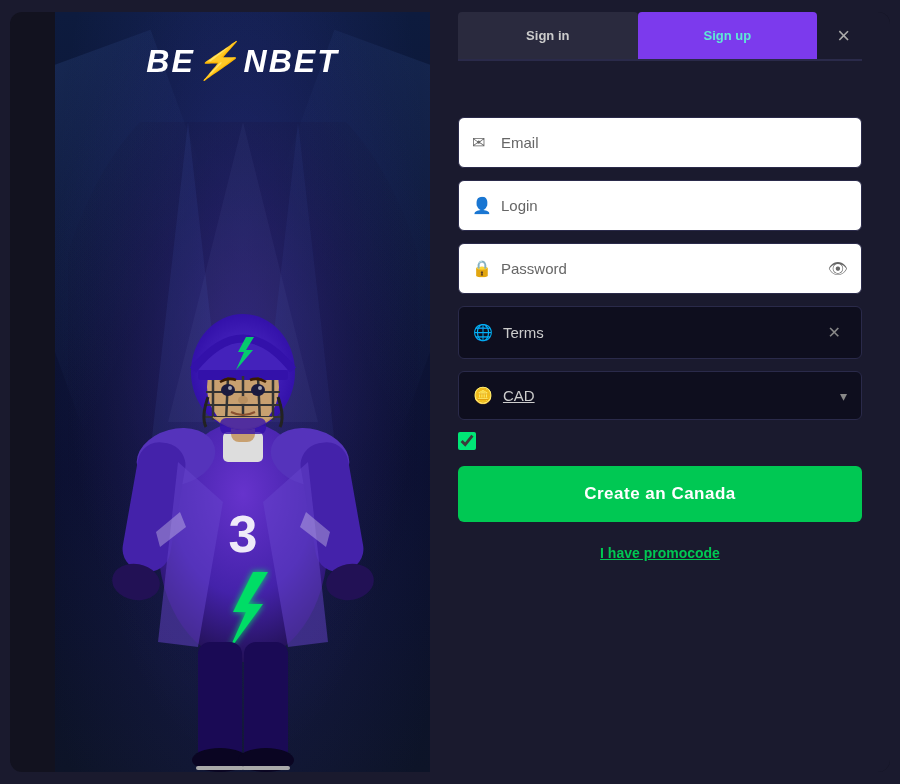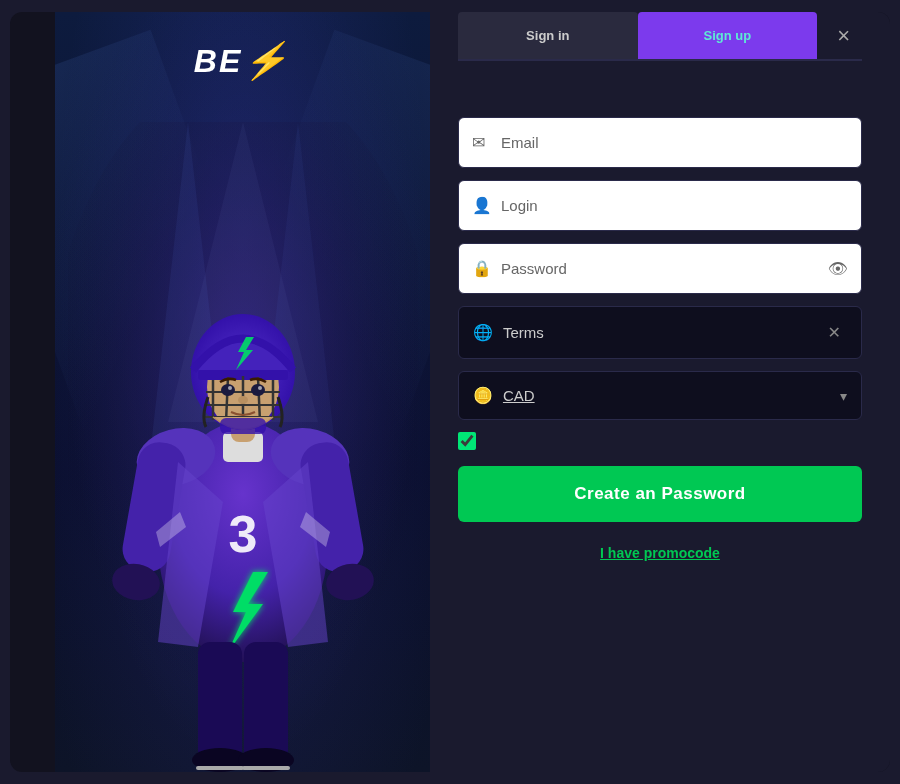--- a/index.html
+++ b/index.html
@@ -288,20 +288,21 @@
 <div class="modal">
 
   <div class="left-panel">
     <div class="arena-bg"></div>
     <div class="arena-light-left"></div>
     <div class="arena-light-right"></div>
 
     <div class="logo">
       <span class="logo-be">BE</span>
         <span class="logo-bolt">⚡</span>
+        <span class="logo-nbet">NBET</span>
     </div>
 
     <div class="player-svg-container">
       <svg viewBox="0 0 350 650" xmlns="http://www.w3.org/2000/svg" width="350" height="650">
 
         <defs>
           <radialGradient id="bgGlow" cx="50%" cy="40%" r="50%">
             <stop offset="0%" stop-color="#3a2080" stop-opacity="0.6"></stop>
             <stop offset="100%" stop-color="#0a0a1e" stop-opacity="0"></stop>
           </radialGradient>
@@ -449,20 +450,20 @@
         <span class="currency-icon">🪙</span>
         <span class="currency-value">CAD</span>
         <span class="currency-arrow">▾</span>
       </div>
 
       <div class="checkbox-row">
         <input type="checkbox" checked="" id="cb1" style="">
       </div>
 
 
-      <button class="create-btn">Create an Password</button>
+      <button class="create-btn">Create an Canada</button>
 
       <div class="promo-link">
         <a>I have promocode</a>
       </div>
     </div>
   </div>
 </div>
 
 </body></html>

